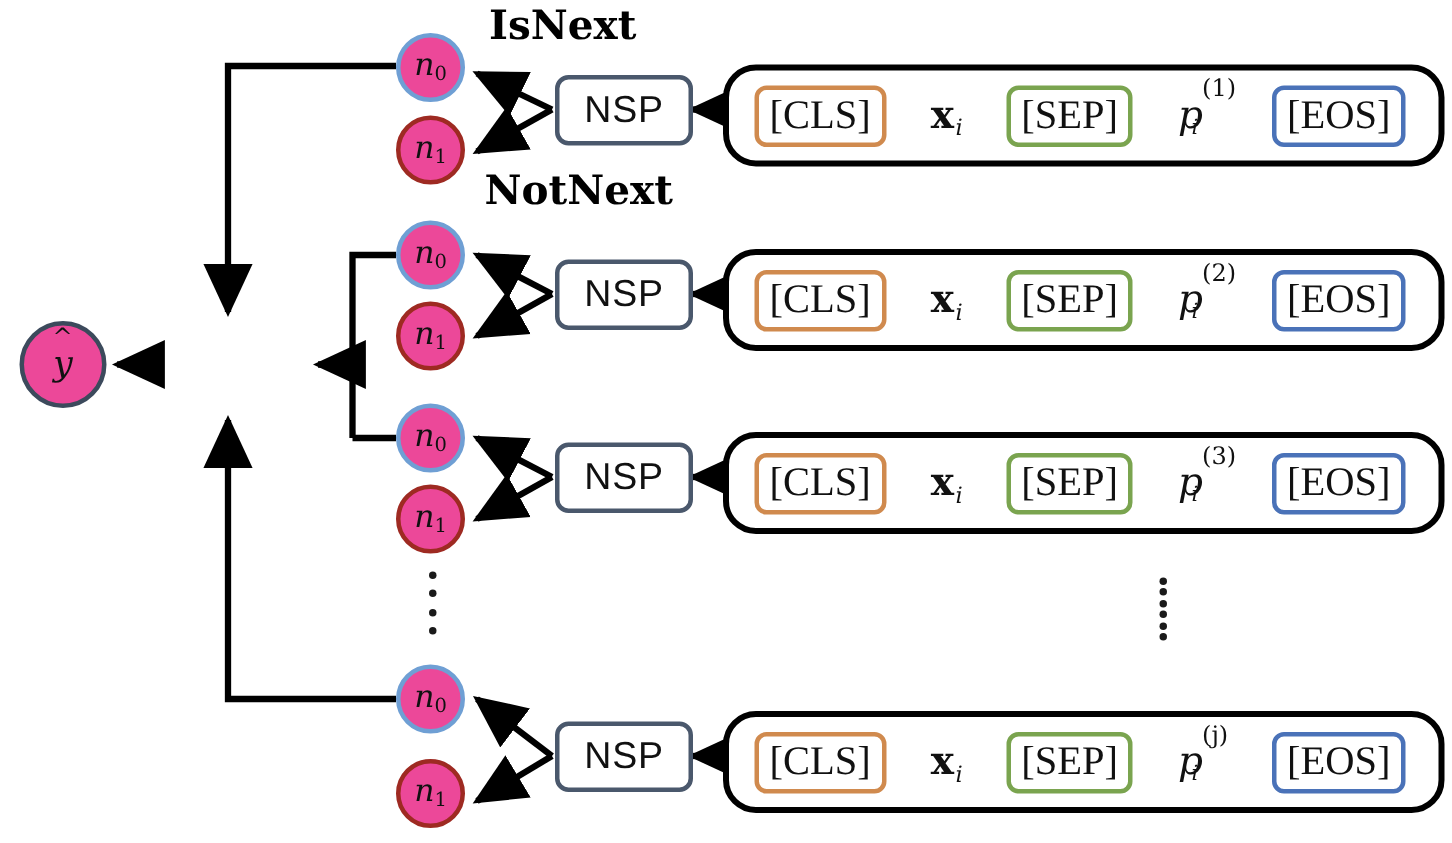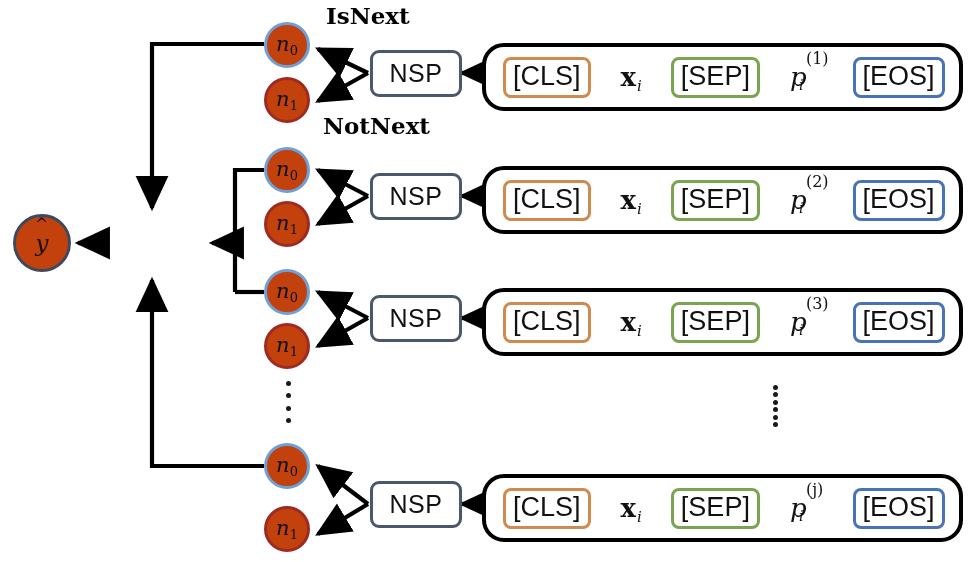--- a/index.html
+++ b/index.html
@@ -7,21 +7,21 @@
   body{
     font-family:"Liberation Serif", serif;
     width:968px;height:562px;overflow:hidden;
   }
   #diagram-root{position:relative;width:968px;height:562px;background:#fff;}
   svg#wires{position:absolute;left:0;top:0;width:968px;height:562px;}
 
   
   .node{position:absolute;box-sizing:border-box;display:flex;align-items:center;justify-content:center;}
 
-  .circle-node{border-radius:50%;background:#c2410c;}
+  .circle-node{border-radius:50%;background:#ec4899;}
   .circle-n0{border:3px solid #6f9fd4;}
   .circle-n1{border:3px solid #9e2a22;align-items:center;}
   .circle-out{border:3px solid #3c4a5c;}
 
   .circle-label{font-family:"DejaVu Serif", serif;font-style:italic;font-size:21px;color:#111;line-height:1;}
   .circle-label .sub{font-size:13px;vertical-align:-0.28em;font-style:normal;}
 
   .yhat{font-family:"DejaVu Serif", serif;font-style:italic;font-size:23px;color:#111;position:relative;line-height:1;}
   .yhat .hat{position:absolute;left:50%;transform:translateX(-52%);top:-15px;font-size:16px;font-style:normal;}
 
@@ -34,39 +34,39 @@
     font-family:"DejaVu Serif", serif;font-weight:bold;font-size:25px;color:#111;
   }
 
   .seq-box{
     border:4px solid #000;border-radius:22px;background:#fff;
     display:flex;align-items:center;
   }
   .tok{
     box-sizing:border-box;border-radius:8px;background:#fff;
     display:flex;align-items:center;justify-content:center;
-    font-family:Liberation Sans, sans-serif;font-size:27px;color:#111;
+    font-family:Liberation Serif, serif;font-size:27px;color:#111;
     padding:1px 7px 3px 7px;
   }
   .tok-cls{border:3px solid #d08a4e;}
   .tok-sep{border:3px solid #7aa44f;}
   .tok-eos{border:3px solid #4a72b8;}
 
   .plain-tok{
     font-family:"DejaVu Serif", serif;font-size:26px;color:#111;
     display:flex;align-items:baseline;justify-content:center;line-height:1;
   }
   .plain-tok .sub{font-size:15px;font-style:italic;vertical-align:sub;position:relative;top:5px;left:1px;}
   .plain-tok .bold-x{font-weight:bold;font-style:normal;}
   .pvar{position:relative;font-style:italic;display:inline-block;}
   .pvar .psub{position:absolute;left:9px;top:14px;font-size:14px;font-style:italic;}
   .pvar .psup{position:absolute;left:16px;top:-13px;font-size:16px;font-style:normal;}
 
   .edge-label{
-    position:absolute;font-family:"DejaVu Serif", serif;font-weight:bold;font-size:23px;color:#000;
+    position:absolute;font-family:"DejaVu Serif", serif;font-weight:bold;font-size:27px;color:#000;
     white-space:nowrap;
   }
 
   .dots{position:absolute;display:flex;flex-direction:column;align-items:center;justify-content:space-between;}
   .dots i{display:block;width:5px;height:5px;border-radius:50%;background:#1a1a1a;}
 </style>
 </head>
 <body>
 
 <div id="diagram-root">

